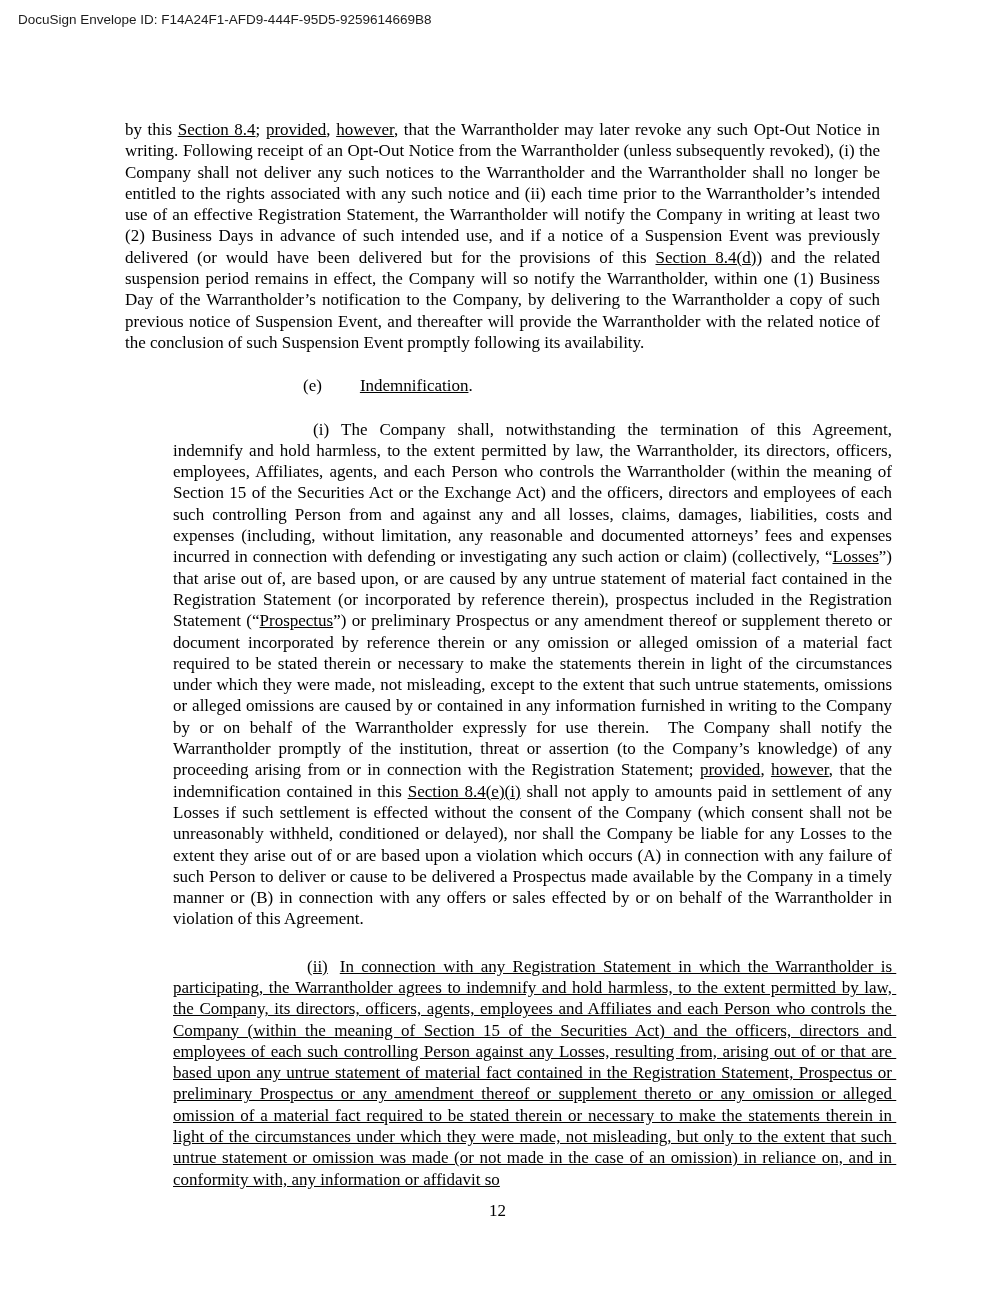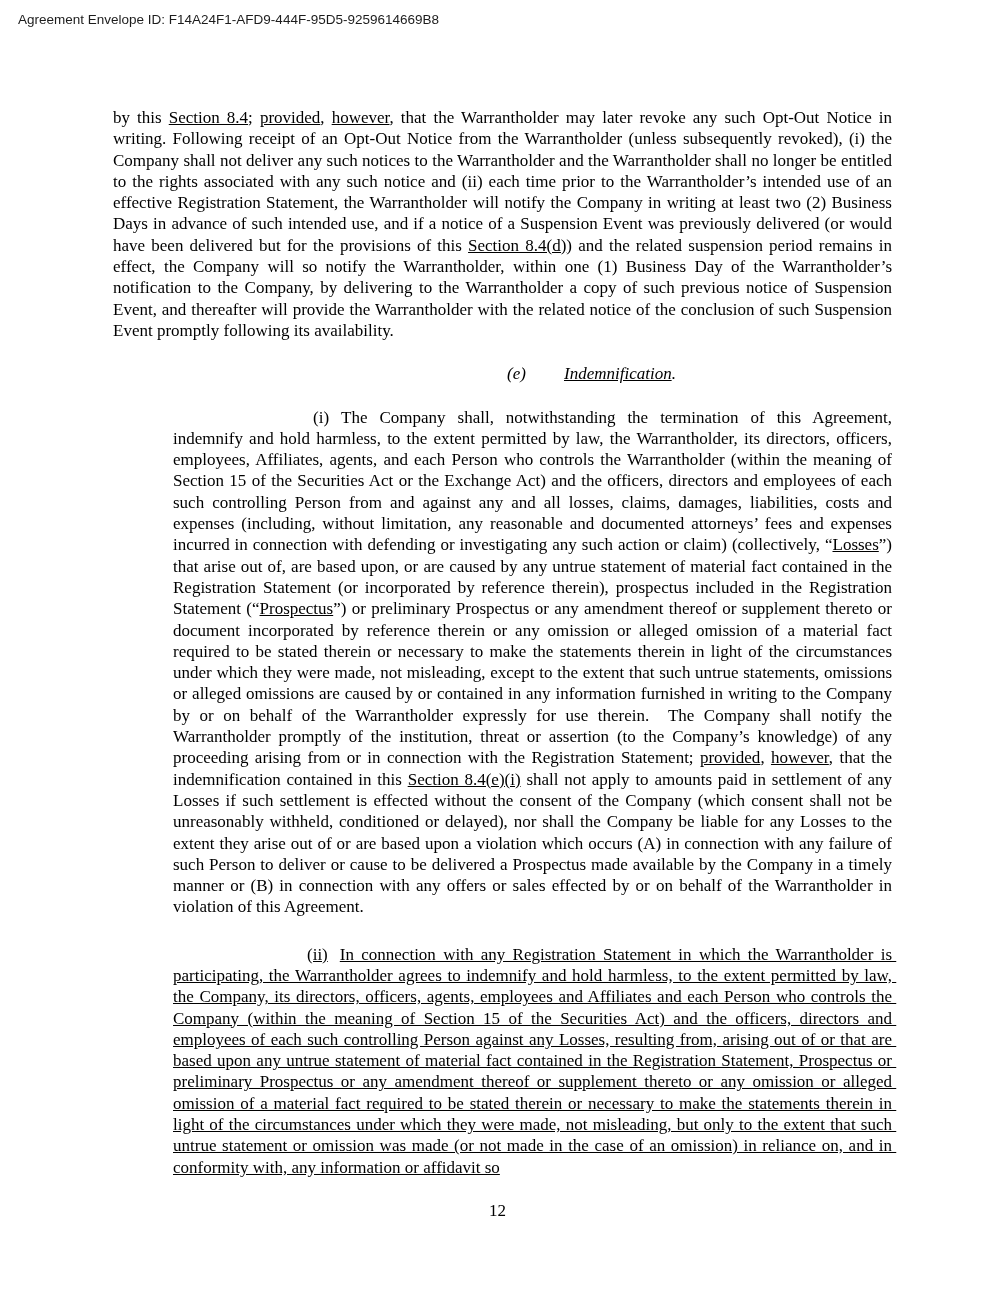--- a/index.html
+++ b/index.html
@@ -25,33 +25,32 @@
     color: #1c1c1c;
     white-space: nowrap;
   }
   .content {
     position: absolute;
     left: 113px;
     top: 107px;
     width: 779px;
   }
   .para {
-    margin: 0;
+    margin: 12px;
     font-size: 17px;
     line-height: 21.3px;
     text-align: justify;
     color: #000000;
   }
   .para span { white-space: pre-wrap; }
   .p-heading {
     margin-top: 22px;
     margin-bottom: 22px;
-    text-align: center;
+    text-align: left;
     text-indent: 178px;
-    font-style: italic;
   }
   .p-clause {
     margin-left: 60px;
     width: 719px;
   }
   .p-clause-i {
     text-indent: 140px;
   }
   .p-clause-ii {
     margin-top: 26px;
@@ -69,21 +68,21 @@
     text-align: center;
     font-size: 17px;
     color: #000000;
   }
 </style>
 </head>
 <body>
 
 <div class="page">
 
-  <div class="ds-header">Agreement Envelope ID: F14A24F1-AFD9-444F-95D5-9259614669B8</div>
+  <div class="ds-header">DocuSign Envelope ID: F14A24F1-AFD9-444F-95D5-9259614669B8</div>
 
   <div class="content">
     <p class="para"><span>by this </span><span class="u">Section 8.4</span><span>; </span><span class="u">provided</span><span>, </span><span class="u">however</span><span>, that the Warrantholder may later revoke any such Opt-Out Notice in writing. Following receipt of an Opt-Out Notice from the Warrantholder (unless subsequently revoked), (i) the Company shall not deliver any such notices to the Warrantholder and the Warrantholder shall no longer be entitled to the rights associated with any such notice and (ii) each time prior to the Warrantholder’s intended use of an effective Registration Statement, the Warrantholder will notify the Company in writing at least two (2) Business Days in advance of such intended use, and if a notice of a Suspension Event was previously delivered (or would have been delivered but for the provisions of this </span><span class="u">Section 8.4(d)</span><span>) and the related suspension period remains in effect, the Company will so notify the Warrantholder, within one (1) Business Day of the Warrantholder’s notification to the Company, by delivering to the Warrantholder a copy of such previous notice of Suspension Event, and thereafter will provide the Warrantholder with the related notice of the conclusion of such Suspension Event promptly following its availability.</span></p>
 
     <p class="para p-heading"><span>(e)</span><span class="gap" style="width: 38px;"></span><span class="u">Indemnification</span><span>.</span></p>
 
     <p class="para p-clause p-clause-i"><span>(i)</span><span class="gap" style="width: 12px;"></span><span>The Company shall, notwithstanding the termination of this Agreement, indemnify and hold harmless, to the extent permitted by law, the Warrantholder, its directors, officers, employees, Affiliates, agents, and each Person who controls the Warrantholder (within the meaning of Section 15 of the Securities Act or the Exchange Act) and the officers, directors and employees of each such controlling Person from and against any and all losses, claims, damages, liabilities, costs and expenses (including, without limitation, any reasonable and documented attorneys’ fees and expenses incurred in connection with defending or investigating any such action or claim) (collectively, “</span><span class="u b">Losses</span><span>”) that arise out of, are based upon, or are caused by any untrue statement of material fact contained in the Registration Statement (or incorporated by reference therein), prospectus included in the Registration Statement (“</span><span class="u b">Prospectus</span><span>”) or preliminary Prospectus or any amendment thereof or supplement thereto or document incorporated by reference therein or any omission or alleged omission of a material fact required to be stated therein or necessary to make the statements therein in light of the circumstances under which they were made, not misleading, except to the extent that such untrue statements, omissions or alleged omissions are caused by or contained in any information furnished in writing to the Company by or on behalf of the Warrantholder expressly for use therein.  The Company shall notify the Warrantholder promptly of the institution, threat or assertion (to the Company’s knowledge) of any proceeding arising from or in connection with the Registration Statement; </span><span class="u">provided</span><span>, </span><span class="u">however</span><span>, that the indemnification contained in this </span><span class="u">Section 8.4(e)(i)</span><span> shall not apply to amounts paid in settlement of any Losses if such settlement is effected without the consent of the Company (which consent shall not be unreasonably withheld, conditioned or delayed), nor shall the Company be liable for any Losses to the extent they arise out of or are based upon a violation which occurs (A) in connection with any failure of such Person to deliver or cause to be delivered a Prospectus made available by the Company in a timely manner or (B) in connection with any offers or sales effected by or on behalf of the Warrantholder in violation of this Agreement.</span></p>
 
     <p class="para p-clause p-clause-ii"><span>(ii)</span><span class="gap" style="width: 12px;"></span><span>In connection with any Registration Statement in which the Warrantholder is participating, the Warrantholder agrees to indemnify and hold harmless, to the extent permitted by law, the Company, its directors, officers, agents, employees and Affiliates and each Person who controls the Company (within the meaning of Section 15 of the Securities Act) and the officers, directors and employees of each such controlling Person against any Losses, resulting from, arising out of or that are based upon any untrue statement of material fact contained in the Registration Statement, Prospectus or preliminary Prospectus or any amendment thereof or supplement thereto or any omission or alleged omission of a material fact required to be stated therein or necessary to make the statements therein in light of the circumstances under which they were made, not misleading, but only to the extent that such untrue statement or omission was made (or not made in the case of an omission) in reliance on, and in conformity with, any information or affidavit so</span></p>
   </div>

